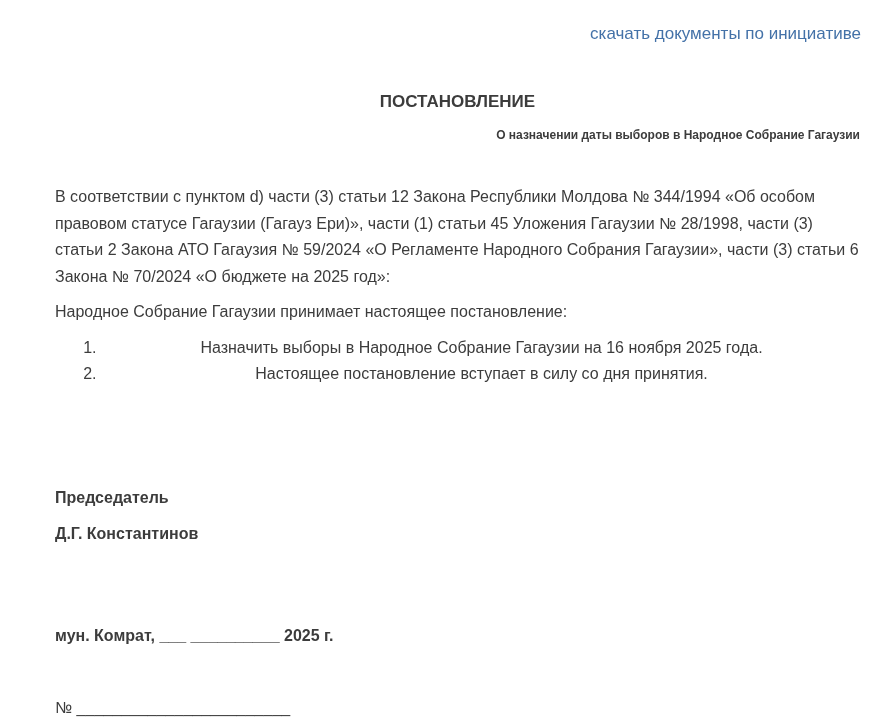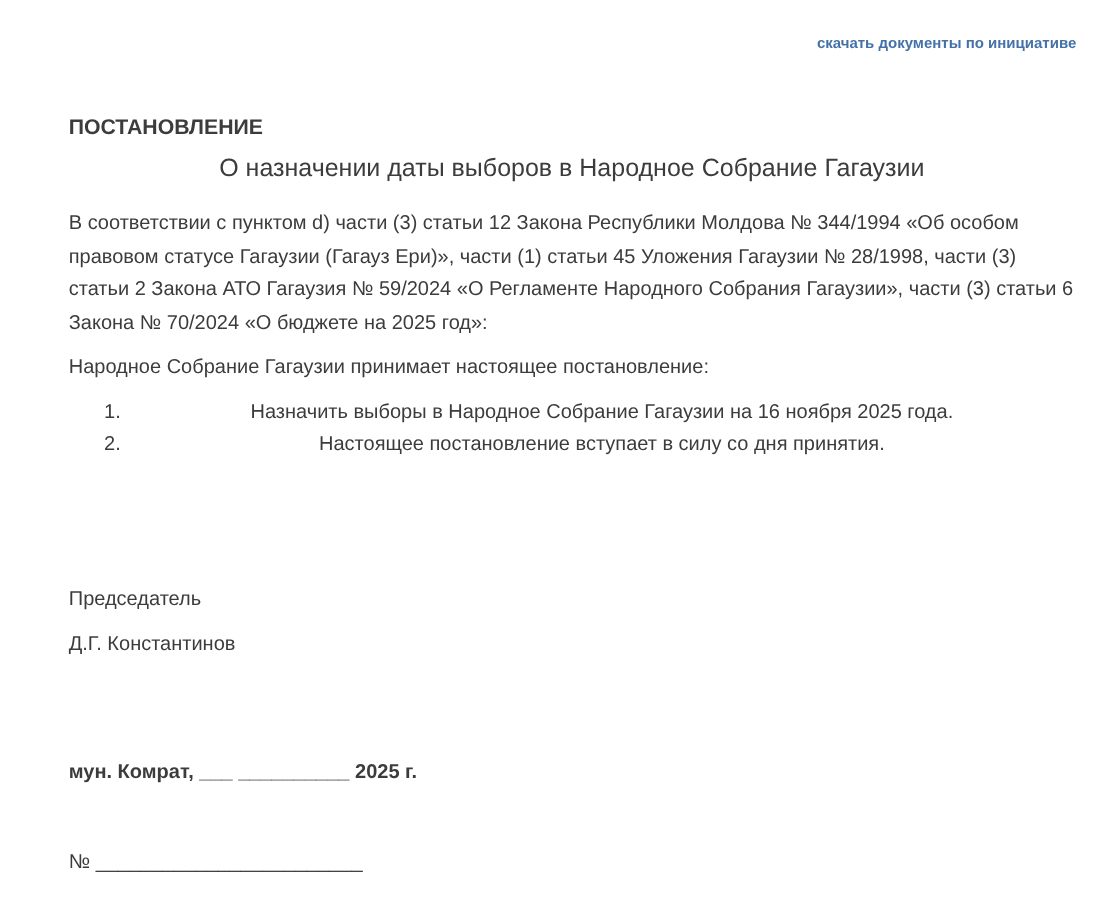--- a/index.html
+++ b/index.html
@@ -16,79 +16,80 @@
     font-family: "Liberation Sans", "DejaVu Sans", sans-serif;
     color: #3c3c3c;
   }
   .link-row {
     text-align: right;
     padding: 24px 26px 0 0;
     line-height: 20px;
   }
   .download-link {
     color: #4472a8;
-    font-weight: 700;
-    font-size: 12px;
+    font-weight: 400;
+    font-size: 17px;
     text-decoration: none;
     cursor: pointer;
   }
   .doc {
     margin: 0 27px 0 55px;
     font-size: 16px;
     line-height: 26.5px;
   }
   .doc-title {
+    text-align: center;
     font-size: 17px;
     font-weight: 700;
     line-height: 20px;
     margin: 48px 0 0 0;
   }
   .doc-subtitle {
-    text-align: center;
-    font-size: 20px;
-    font-weight: 400;
+    text-align: right;
+    font-size: 12px;
+    font-weight: 700;
     line-height: 20px;
     margin: 13px 0 0 0;
   }
   .preamble {
-    margin: 21px 0 0 0;
+    margin: 39px 0 0 0;
   }
   .lead {
     margin: 9px 0 0 0;
     font-weight: 400;
   }
   .items {
     margin: 9px 0 0 0;
     padding: 0 0 0 46px;
     text-align: center;
   }
   .items li {
     line-height: 26px;
     padding-left: 2px;
   }
   .sig-block {
     margin-top: 100px;
   }
   .sig-role1 {
-    font-weight: 400;
+    font-weight: 700;
     margin: 0;
     line-height: 22px;
   }
   .sig-row {
     display: flex;
     margin-top: 14px;
     line-height: 22px;
   }
   .sig-role2 {
     font-weight: 700;
     width: 400px;
     flex: 0 0 400px;
   }
   .sig-name {
-    font-weight: 400;
+    font-weight: 700;
   }
   .place-date {
     margin: 80px 0 0 0;
     line-height: 22px;
     font-weight: bold;
   }
   .number-line {
     margin: 50px 0 0 0;
     line-height: 22px;
   }

